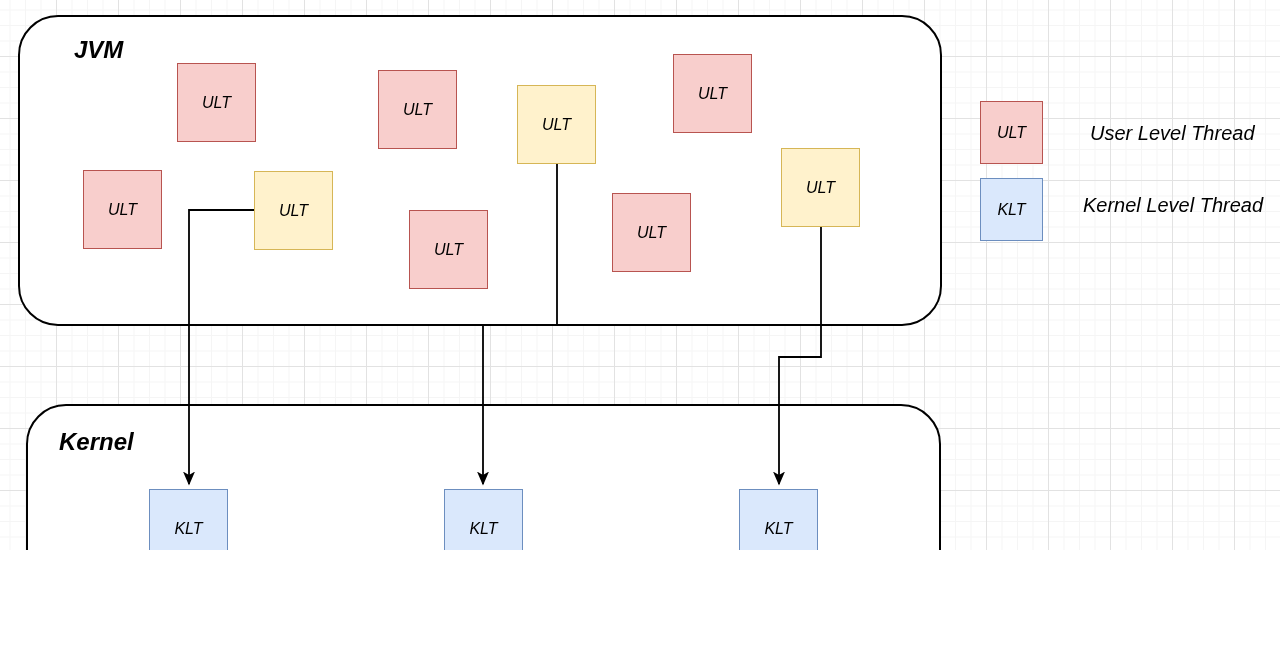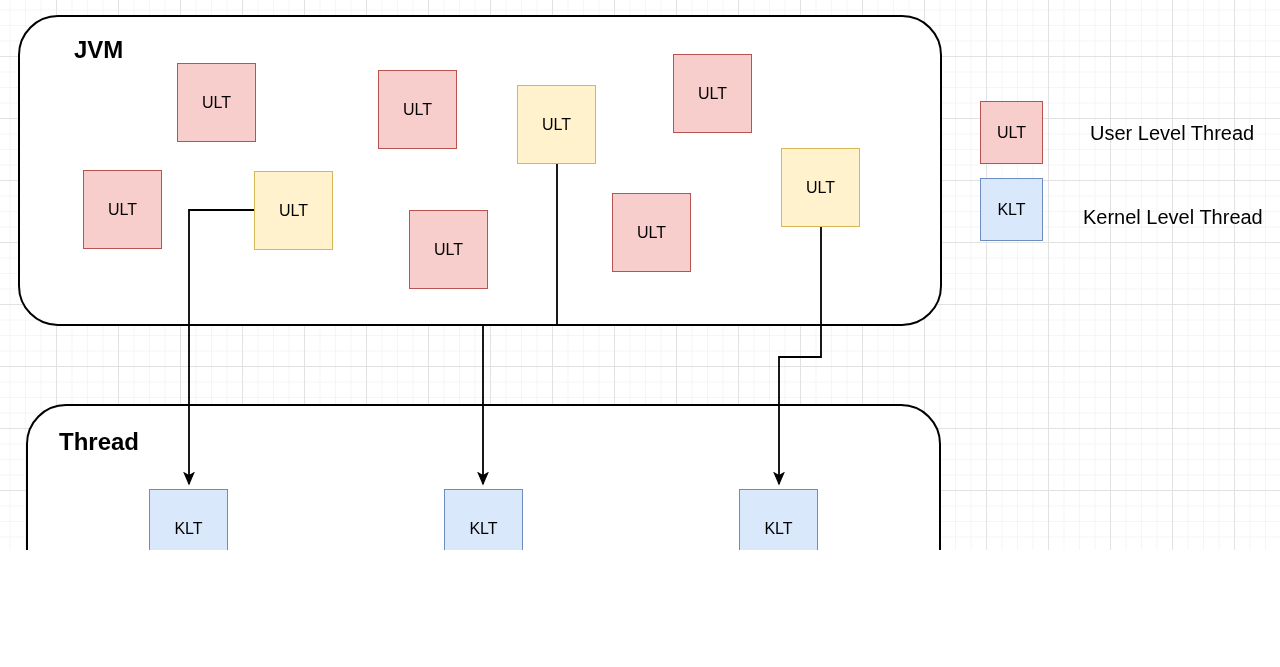--- a/index.html
+++ b/index.html
@@ -11,20 +11,21 @@
     height: 550px;
     overflow: hidden;
     background-color: #ffffff;
     background-image:
       linear-gradient(#e2e2e2 1px, transparent 1px),
       linear-gradient(90deg, #e2e2e2 1px, transparent 1px),
       linear-gradient(#f5f5f5 1px, transparent 1px),
       linear-gradient(90deg, #f5f5f5 1px, transparent 1px);
     background-size: 62px 62px, 62px 62px, 15.5px 15.5px, 15.5px 15.5px;
     background-position: -6px -6px, -6px -6px, -6px -6px, -6px -6px;
+    font-style: italic;
   }
 
   .container-box {
     position: absolute;
     background: #ffffff;
     border: 2px solid #000000;
     border-radius: 40px;
     box-sizing: border-box;
   }
   #jvm-box    { left: 18px;  top: 15px;  width: 924px; height: 311px; }
@@ -90,21 +91,21 @@
 </style>
 </head>
 <body>
 
 <div id="canvas">
 
   <div id="jvm-box" class="container-box"></div>
   <div class="container-title" style="left:74px; top:38px;">JVM</div>
 
   <div id="kernel-box" class="container-box"></div>
-  <div class="container-title" style="left:59px; top:430px;">Thread</div>
+  <div class="container-title" style="left:59px; top:430px;">Kernel</div>
 
   <svg id="connector-layer">
     <defs>
       <marker id="arrow" viewBox="0 0 14 12" refX="12.5" refY="6" markerWidth="14" markerHeight="12" orient="auto" markerUnits="userSpaceOnUse">
         <path d="M0,0 L14,6 L0,12 L3.5,6 Z" fill="#000000"></path>
       </marker>
     </defs>
     <path class="wire" d="M254,210 L189,210 L189,484" marker-end="url(#arrow)"></path>
     <path class="wire" d="M557,164 L557,325 L483,325 L483,484" marker-end="url(#arrow)"></path>
     <path class="wire" d="M821,226 L821,357 L779,357 L779,484" marker-end="url(#arrow)"></path>
@@ -122,15 +123,15 @@
   <div class="node yellow" style="left:781px; top:148px;">ULT</div>
 
   <div class="node blue" style="left:149px; top:489px;">KLT</div>
   <div class="node blue" style="left:444px; top:489px;">KLT</div>
   <div class="node blue" style="left:739px; top:489px;">KLT</div>
 
   <div class="legend-swatch pink" style="left:980px; top:101px;">ULT</div>
   <div class="legend-text" style="left:1090px; top:125px;">User Level Thread</div>
 
   <div class="legend-swatch blue" style="left:980px; top:178px;">KLT</div>
-  <div class="legend-text" style="left:1083px; top:209px;">Kernel Level Thread</div>
+  <div class="legend-text" style="left:1083px; top:197px;">Kernel Level Thread</div>
 
 </div>
 
 </body></html>

